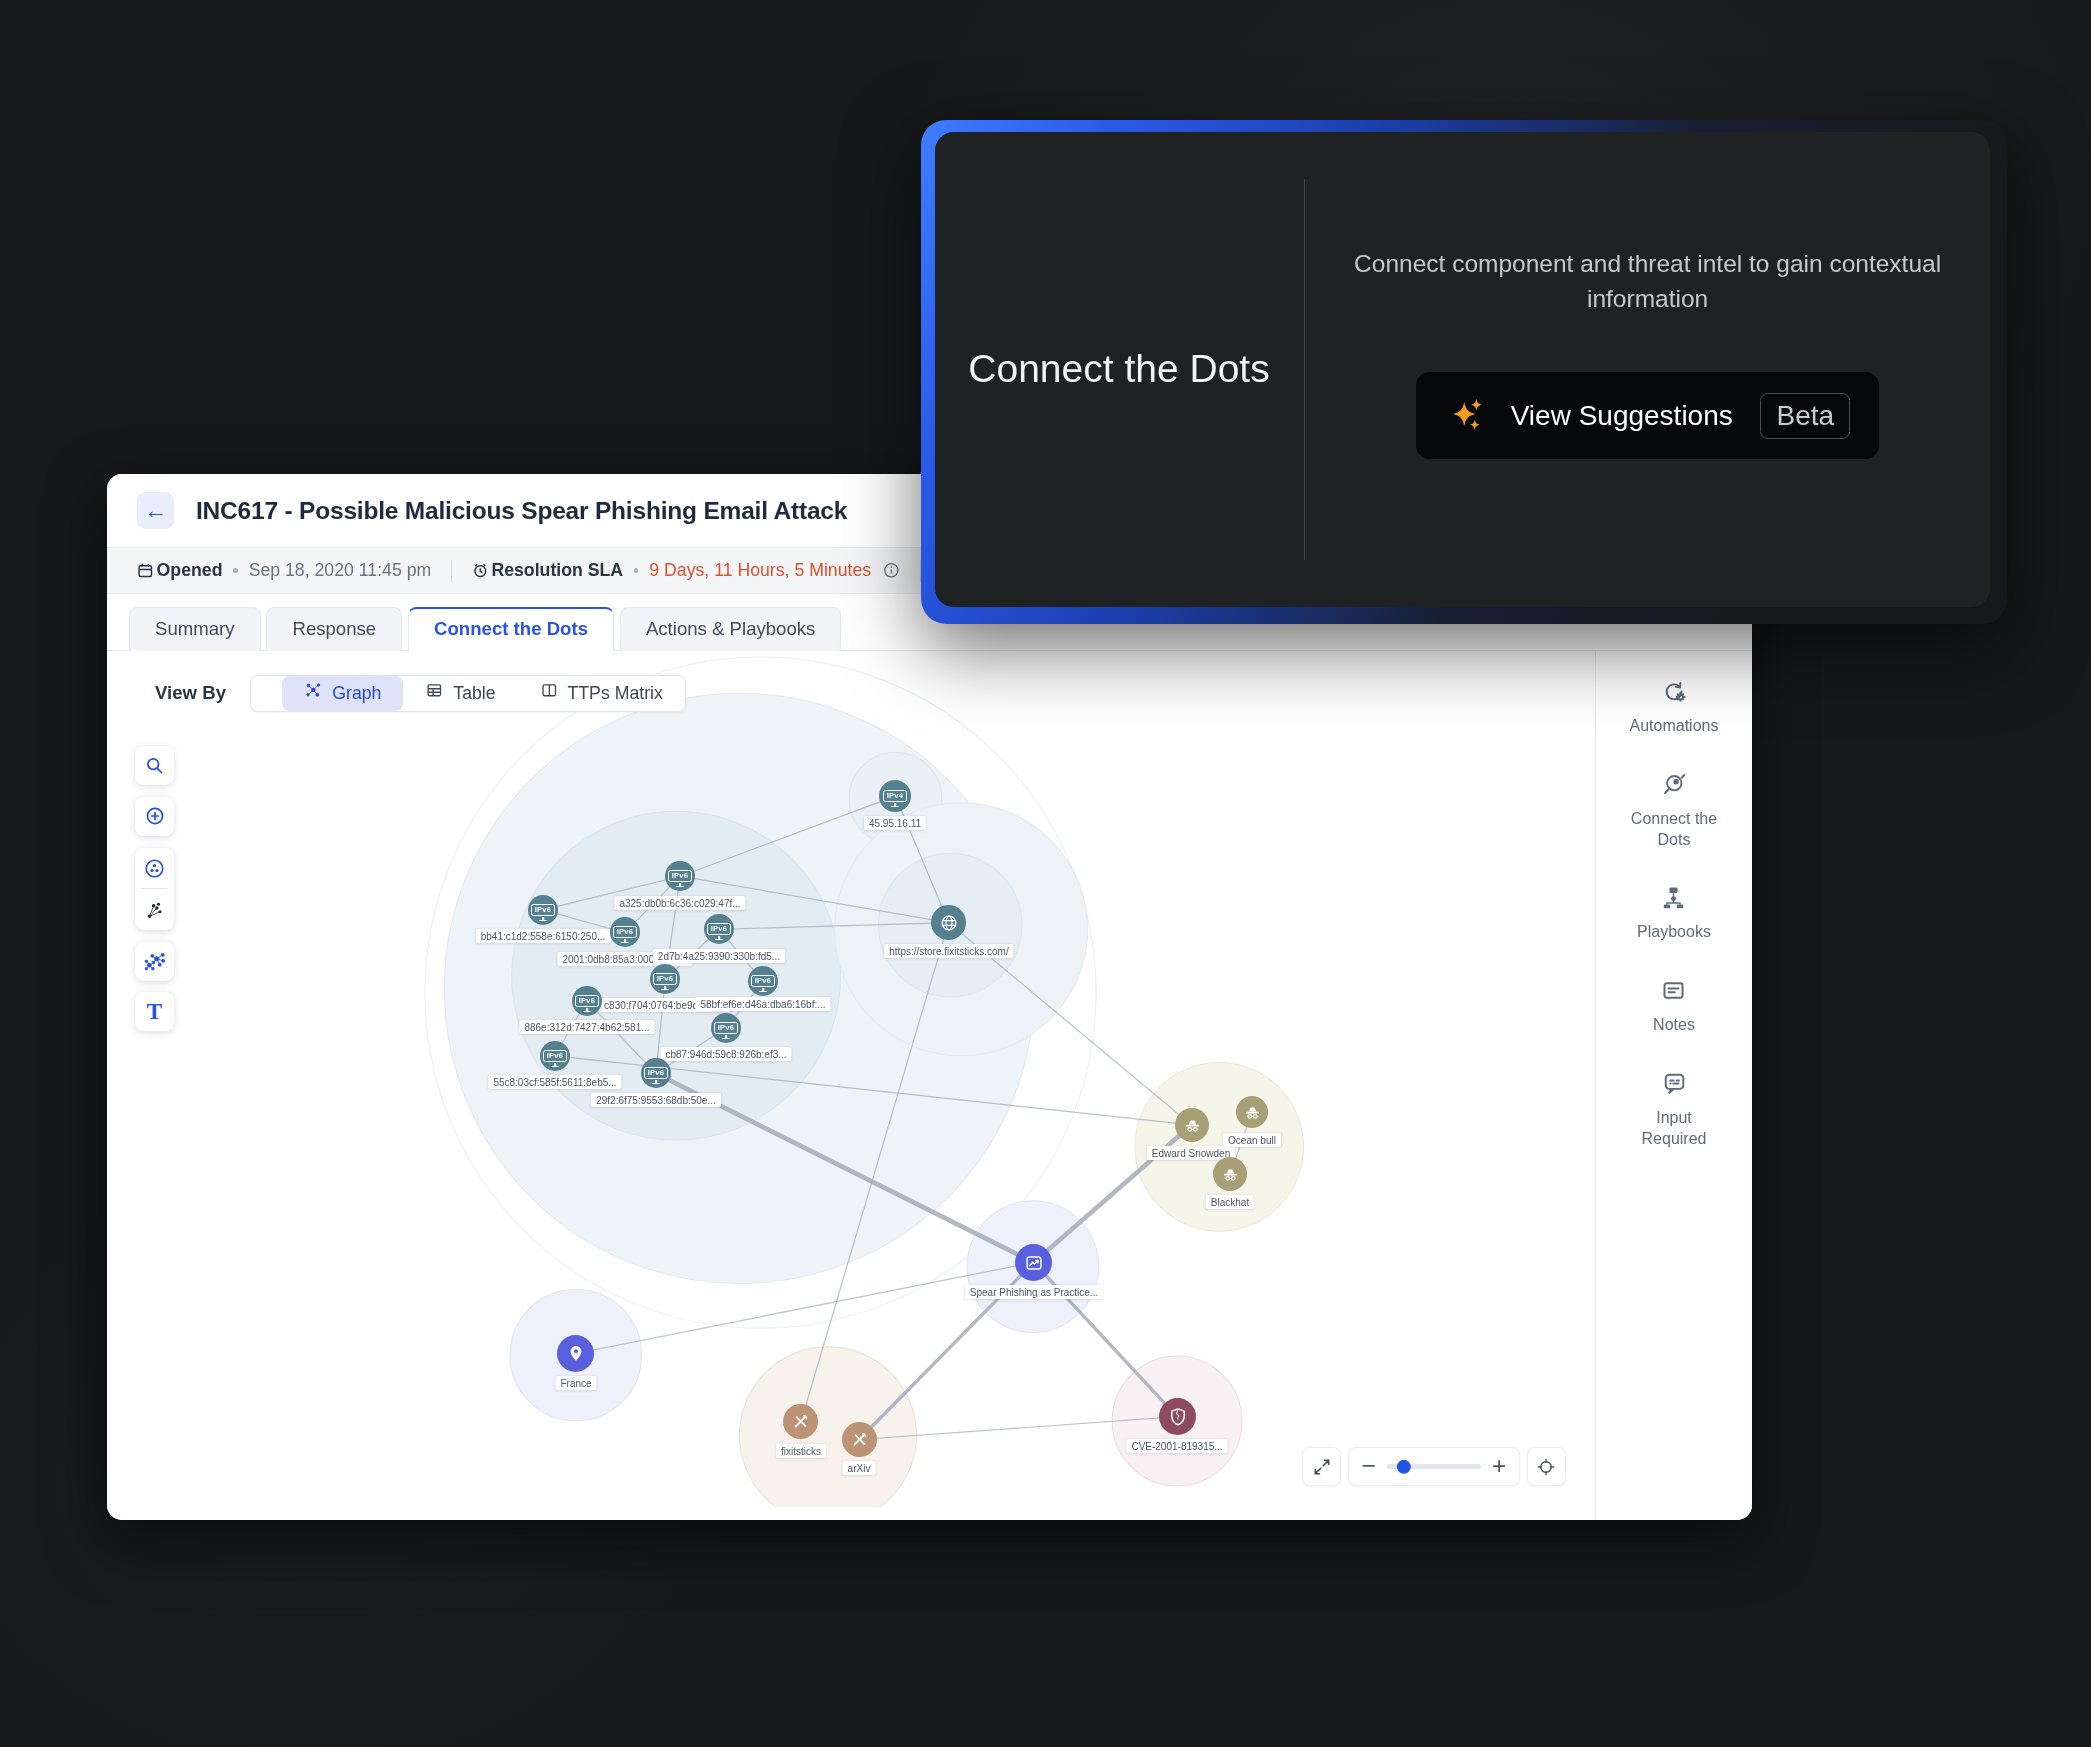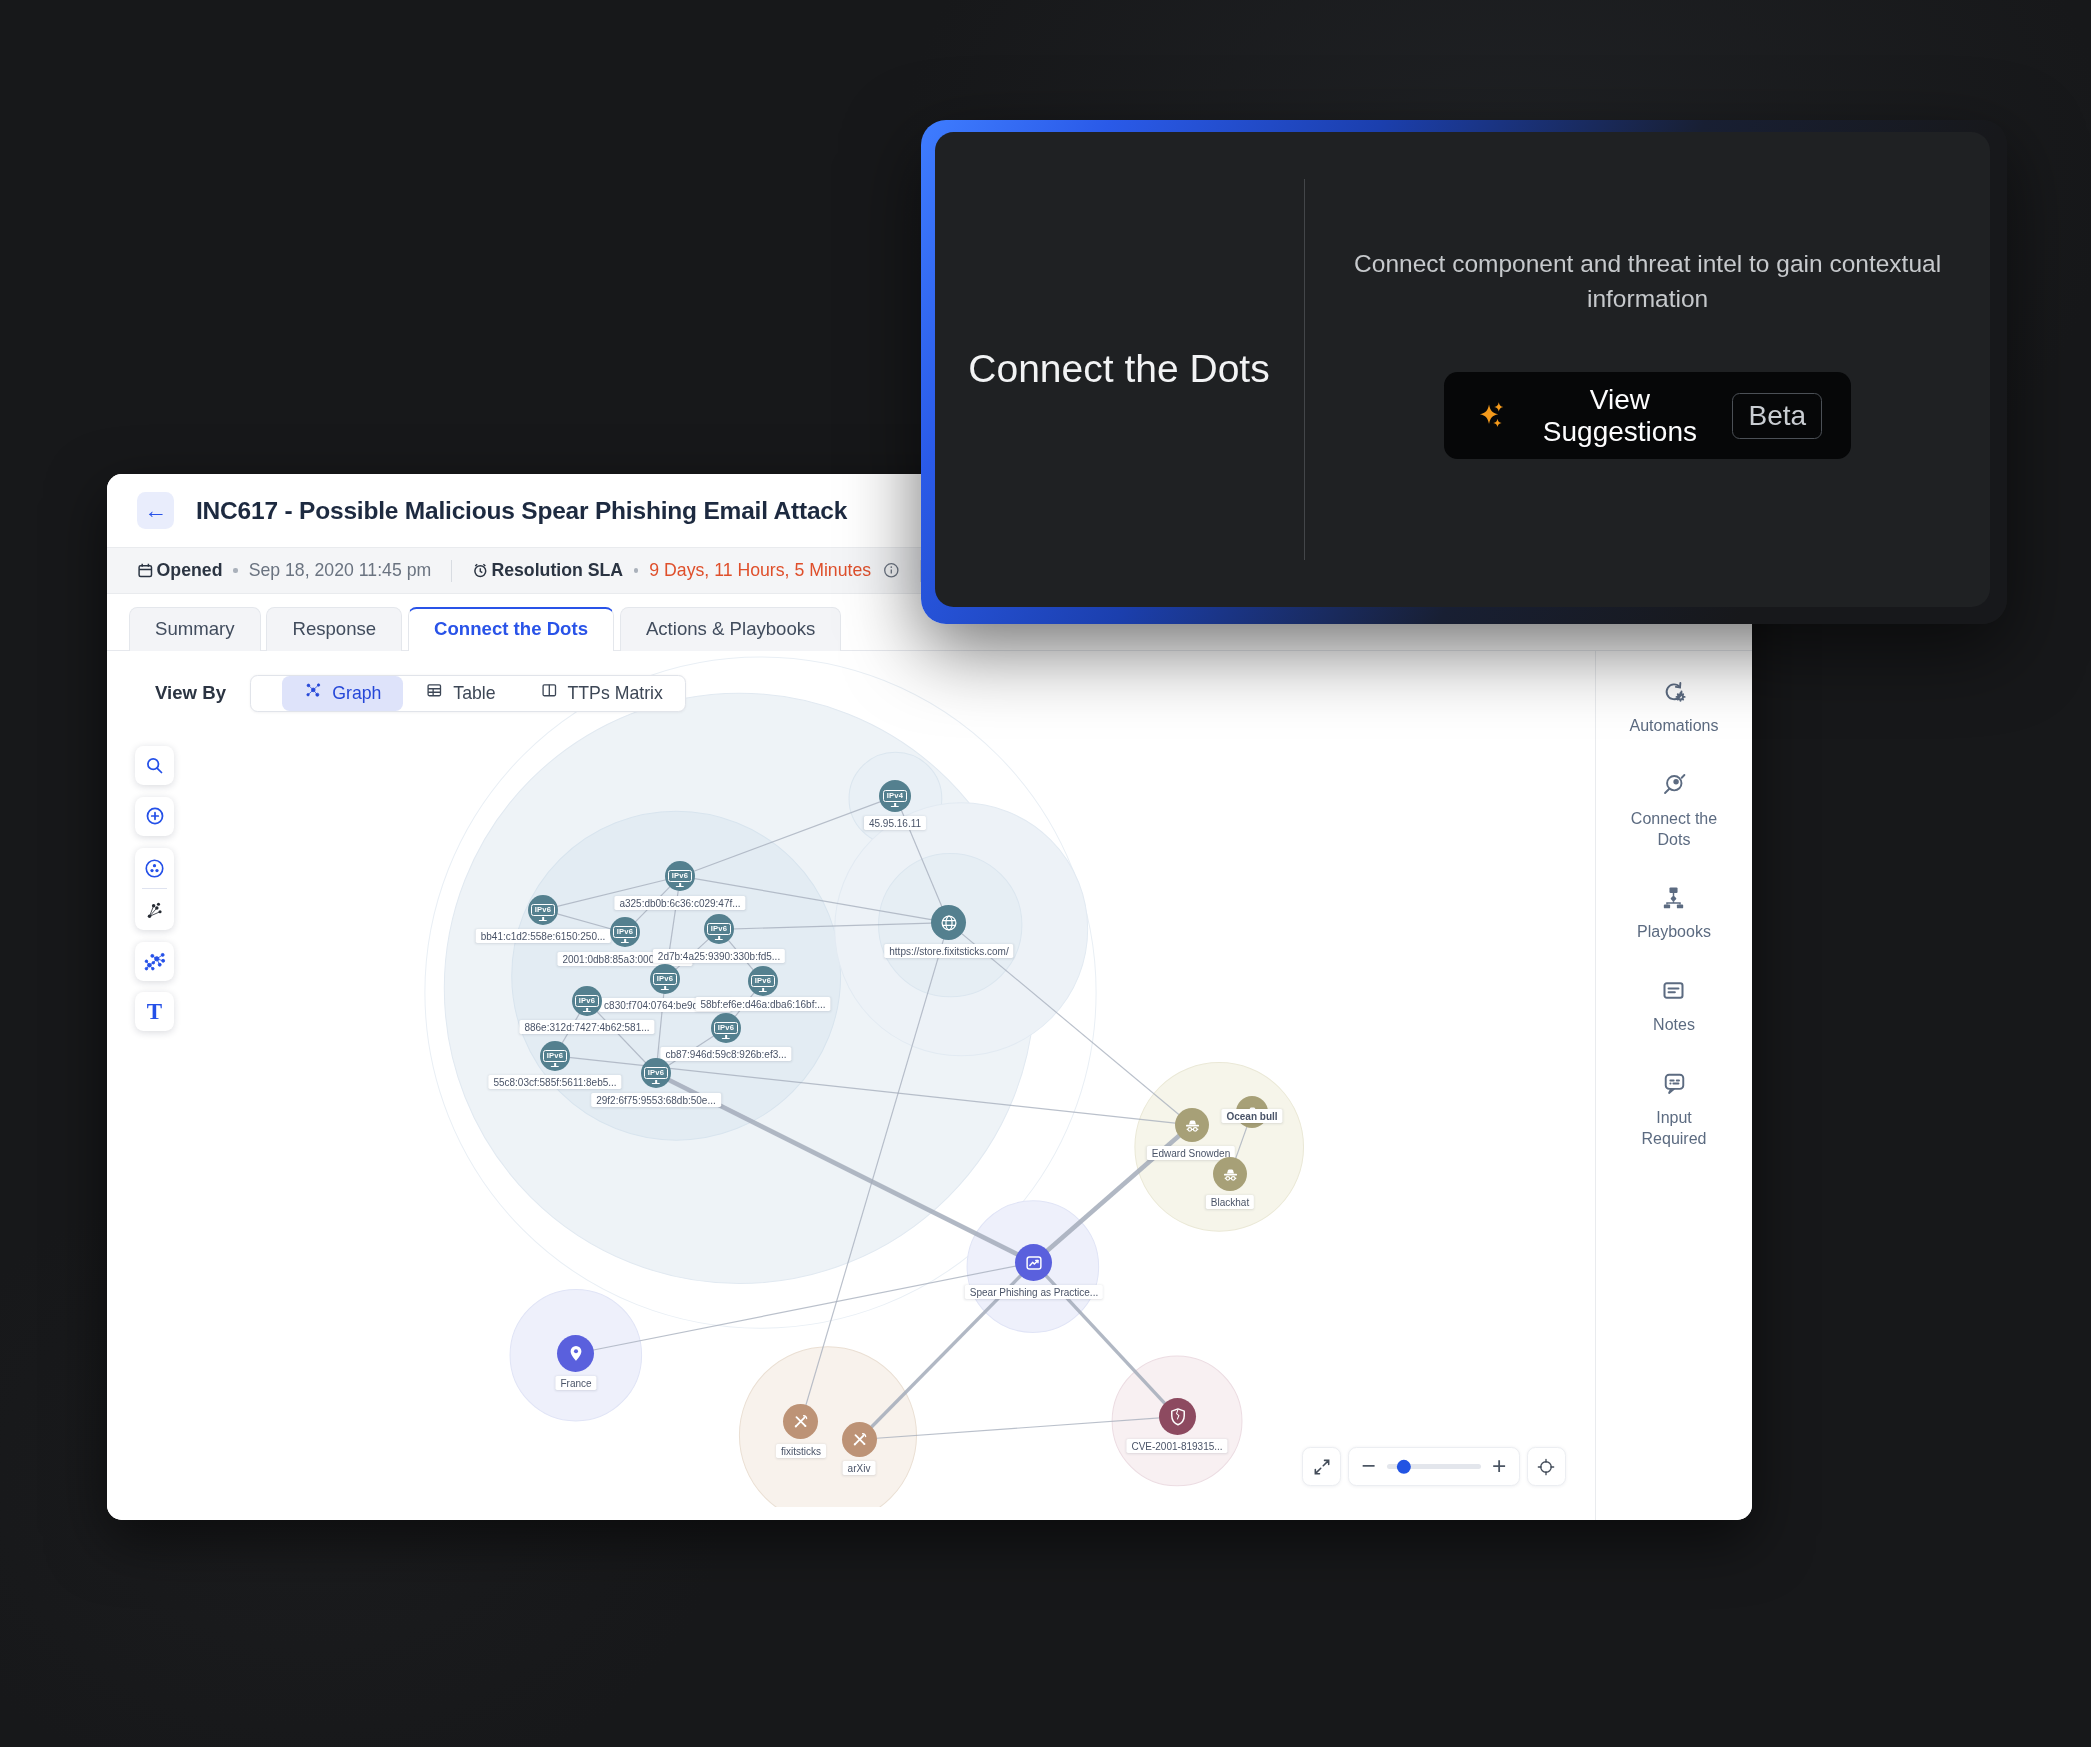--- a/index.html
+++ b/index.html
@@ -88,21 +88,21 @@
   .overlay-frame { position:absolute; left:921px; top:120px; width:1086px; height:504px; border-radius:25px;
         background:linear-gradient(118deg,#3f7dff 0%,#2a5ae8 14%,#1b3fae 34%,#181f33 58%,#17181b 80%);
         box-shadow:0 25px 76px rgba(0,0,0,.55); z-index:10;}
   .overlay-card { position:absolute; left:13.5px; top:11.8px; right:17px; bottom:17px; border-radius:18.6px;
         background:#1f2123; display:flex;}
   .promo-left { width:369px; display:flex; align-items:center; justify-content:center;}
   .promo-title { font-size:39px; font-weight:500; color:#f2f3f4;}
   .promo-divider { width:1.7px; background:#434649; margin:47px 0;}
   .promo-right { flex:1; display:flex; flex-direction:column; align-items:center; padding-top:115px;}
   .promo-desc { font-size:24.5px; line-height:1.42; color:#c6c9cc; text-align:center; max-width:590px; font-weight:400;}
-  .suggest-btn { margin-top:56px; width:407px; height:87px; border-radius:13.5px; background:#060708; border:none;
+  .suggest-btn { margin-top:56px; width:463px; height:87px; border-radius:13.5px; background:#060708; border:none;
         display:flex; align-items:center; padding:0 29px 0 32px; gap:23.6px; cursor:pointer;}
   .suggest-label { font-size:28px; color:#fdfdfe; font-weight:500;}
   .beta-badge { margin-left:auto; border:1.7px solid #4b5056; border-radius:7.6px; color:#c9cdd2; font-size:28px; padding:5.9px 15px;}
 </style>
 </head>
 <body>
 
 <div class="page">
 
   <section class="window">
@@ -357,21 +357,21 @@
                   <path fill="#fff" d="M5.5 11.2 h13 a1 1 0 0 1 0 2 h-13 a1 1 0 0 1 0 -2 z"></path>
                   <path fill="#fff" d="M8 10.8 l1 -3.4 a1.6 1.6 0 0 1 1.5 -1.1 h3 a1.6 1.6 0 0 1 1.5 1.1 l1 3.4 z"></path>
                   <g fill="none" stroke="#fff" stroke-width="1.4">
                     <circle cx="8.9" cy="16.4" r="2.1"></circle>
                     <circle cx="15.1" cy="16.4" r="2.1"></circle>
                     <path d="M11 16.4 h2 M6.8 16.4 H5.4 M17.2 16.4 h1.4"></path>
                   </g>
                 </svg>
               </span>
             </div>
-            <div class="glabel" style="left: 1145px; top: 458px; font-weight: bold;">Ocean bull</div>
+            <div class="glabel" style="left: 1145px; top: 482px;">Ocean bull</div>
             <div class="gnode" style="left: 1106px; top: 506px; width: 34px; height: 34px; background: rgb(167, 160, 119);">
               <span style="display:flex">
                 <svg width="21" height="21" viewBox="0 0 24 24">
                   <path fill="#fff" d="M5.5 11.2 h13 a1 1 0 0 1 0 2 h-13 a1 1 0 0 1 0 -2 z"></path>
                   <path fill="#fff" d="M8 10.8 l1 -3.4 a1.6 1.6 0 0 1 1.5 -1.1 h3 a1.6 1.6 0 0 1 1.5 1.1 l1 3.4 z"></path>
                   <g fill="none" stroke="#fff" stroke-width="1.4">
                     <circle cx="8.9" cy="16.4" r="2.1"></circle>
                     <circle cx="15.1" cy="16.4" r="2.1"></circle>
                     <path d="M11 16.4 h2 M6.8 16.4 H5.4 M17.2 16.4 h1.4"></path>
                   </g>

